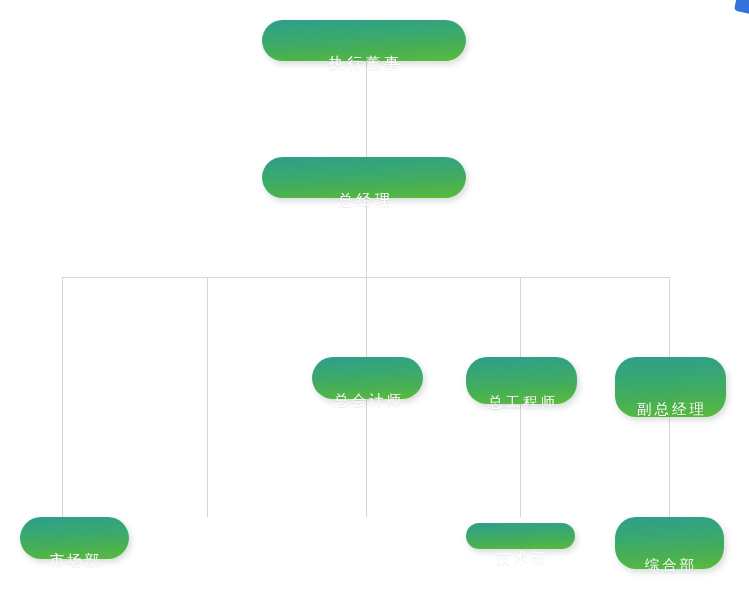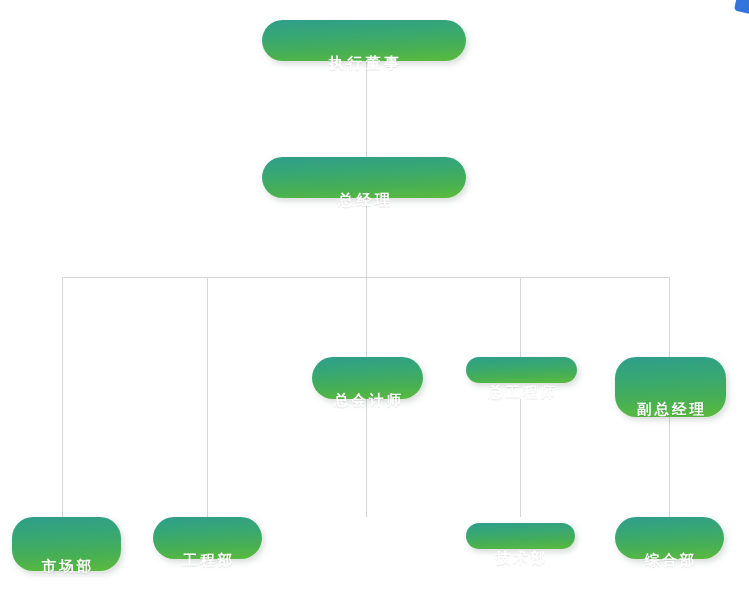--- a/index.html
+++ b/index.html
@@ -34,21 +34,21 @@
     display: flex;
     align-items: center;
     justify-content: center;
     border-radius: 21px;
     background: linear-gradient(177deg, #2e9e8b 0%, #39a871 38%, #45ae57 66%, #5bbb3c 100%);
     box-shadow: 2px 3px 6px rgba(120, 135, 130, 0.30);
     box-sizing: border-box;
   }
   .node-label {
     color: #ffffff;
-    font-weight: bold;
+    font-weight: normal;
     font-size: 15px;
     letter-spacing: 3.5px;
     text-indent: 3.5px;
     line-height: 1;
     white-space: nowrap;
     text-shadow: 0 1px 1px rgba(0,0,0,0.10);
     margin-top: 44px;
   }
   .node.small .node-label {
     font-size: 14.5px;
@@ -94,35 +94,32 @@
     <span class="node-label">执行董事</span>
   </div>
 
   <div class="node" style="left:262px; top:157px; width:204px; height:41px;align-items:center;">
     <span class="node-label">总经理</span>
   </div>
 
   <div class="node small" style="left:312px; top:357px; width:111px; height:42px;">
     <span class="node-label">总会计师</span>
   </div>
-  <div class="node small" style="left:466px; top:357px; width:111px; height:26px;">
+  <div class="node small" style="left:466px; top:357px; width:111px; height:47px;">
     <span class="node-label">总工程师</span>
   </div>
   <div class="node small" style="left:615px; top:357px; width:111px; height:60px;">
     <span class="node-label">副总经理</span>
   </div>
 
-  <div class="node small" style="left:12px; top:517px; width:109px; height:54px;">
+  <div class="node small" style="left:20px; top:517px; width:109px; height:42px;">
     <span class="node-label">市场部</span>
-  </div>
-  <div class="node small" style="left:153px; top:517px; width:109px; height:42px;">
-    <span class="node-label">工程部</span>
   </div>
   <div class="node small" style="left:466px; top:523px; width:109px; height:26px;">
     <span class="node-label">技术部</span>
   </div>
-  <div class="node small" style="left:615px; top:517px; width:109px; height:42px;">
+  <div class="node small" style="left:615px; top:517px; width:109px; height:52px;">
     <span class="node-label">综合部</span>
   </div>
 
   <div id="corner-artifact"></div>
 
 </div>
 
 </body></html>

